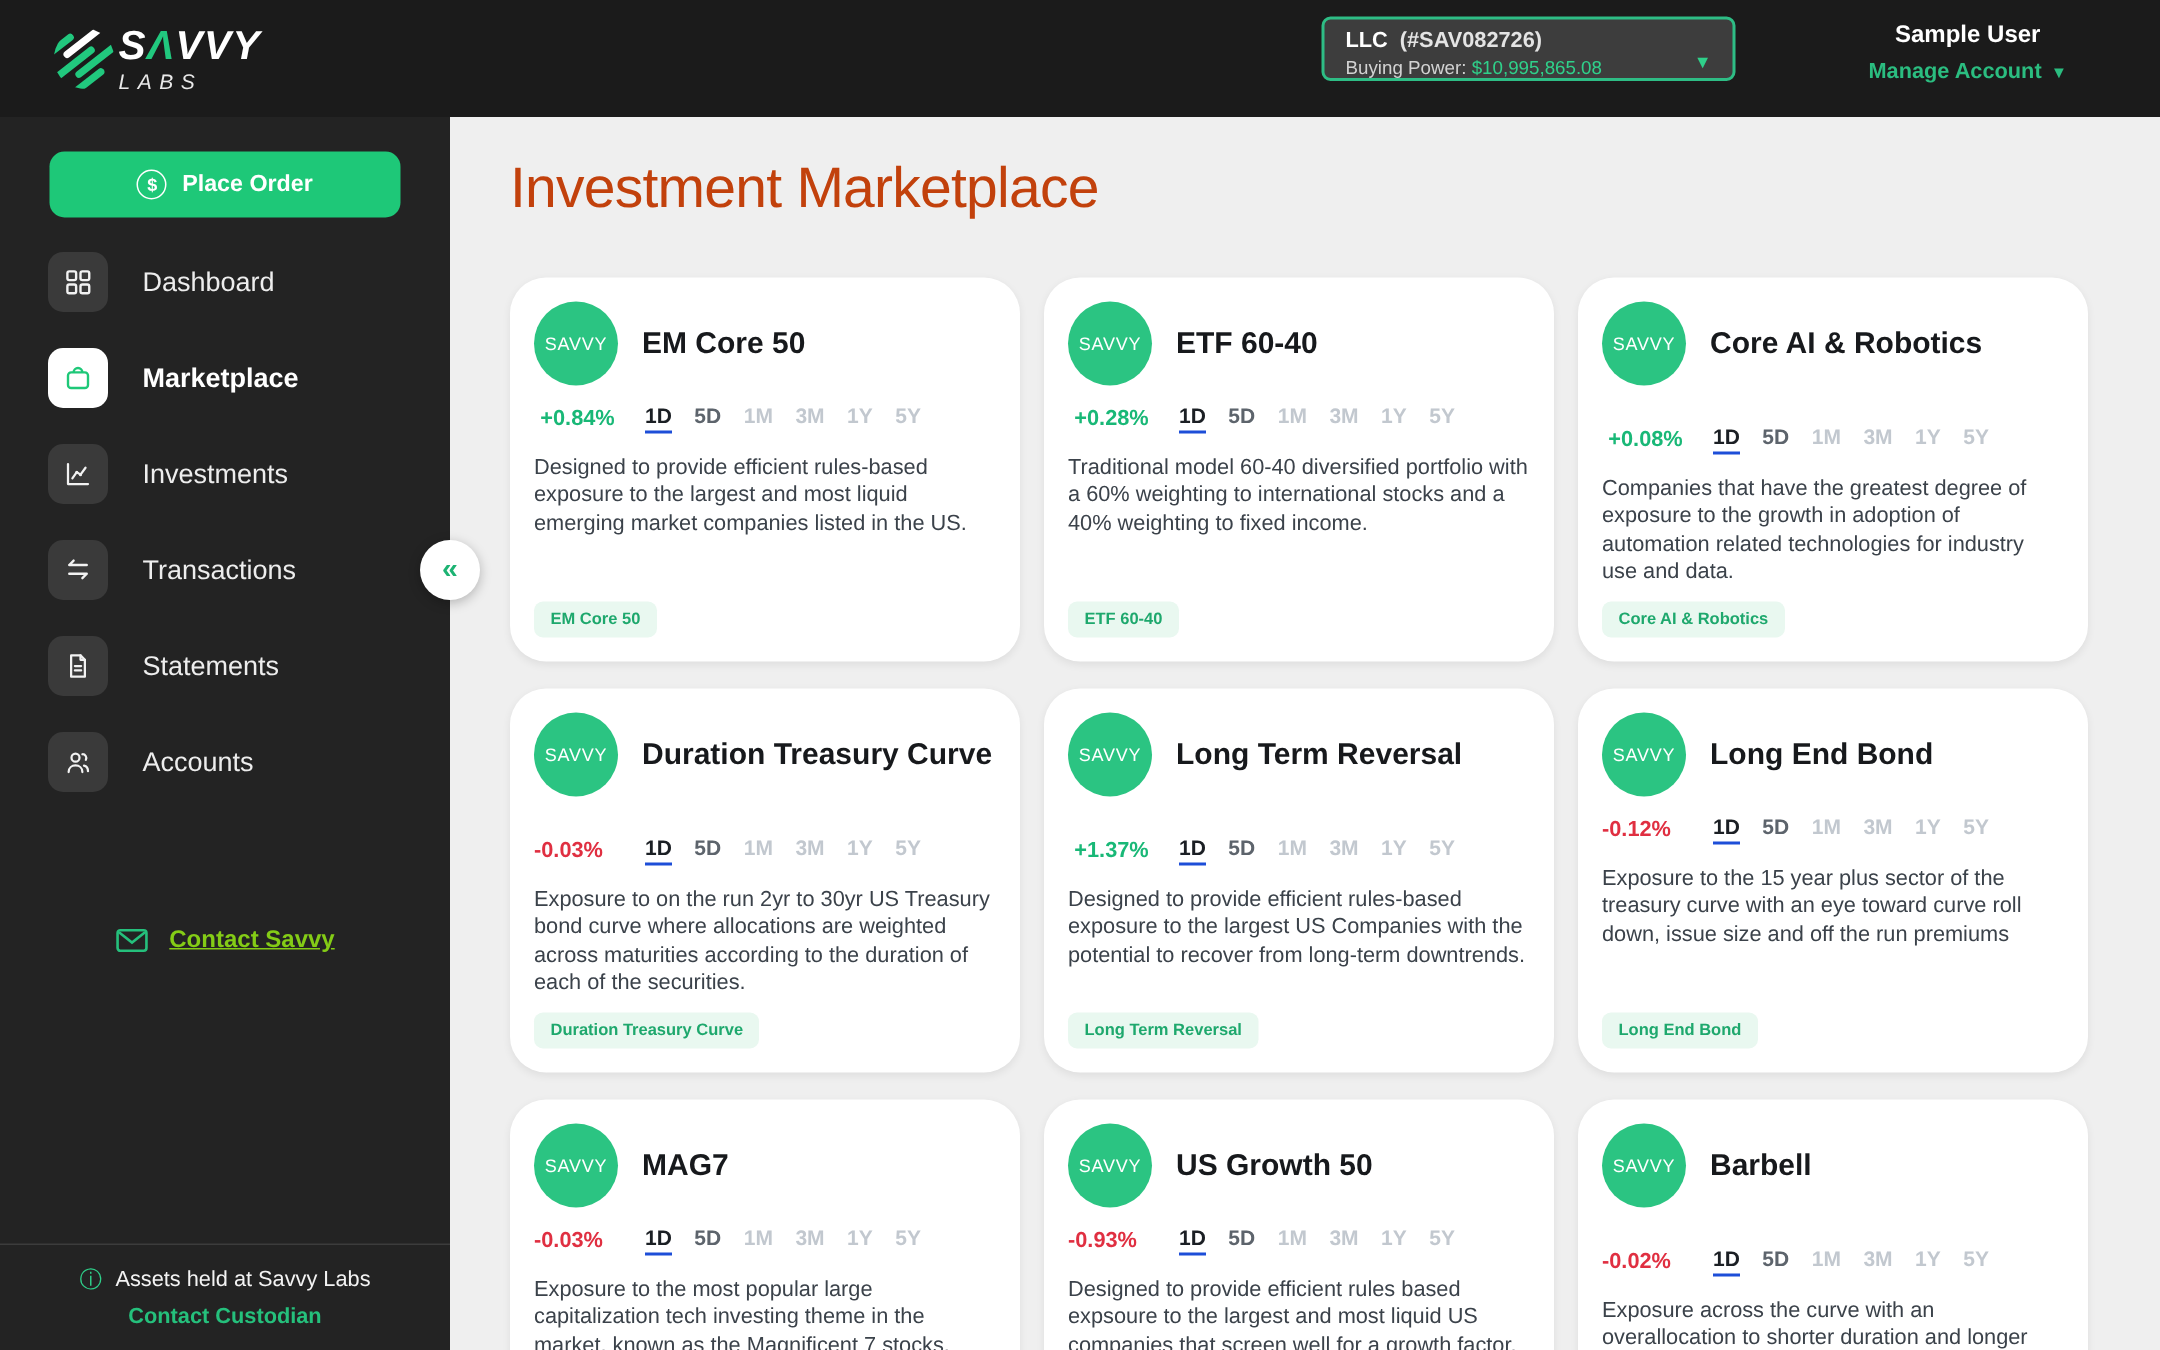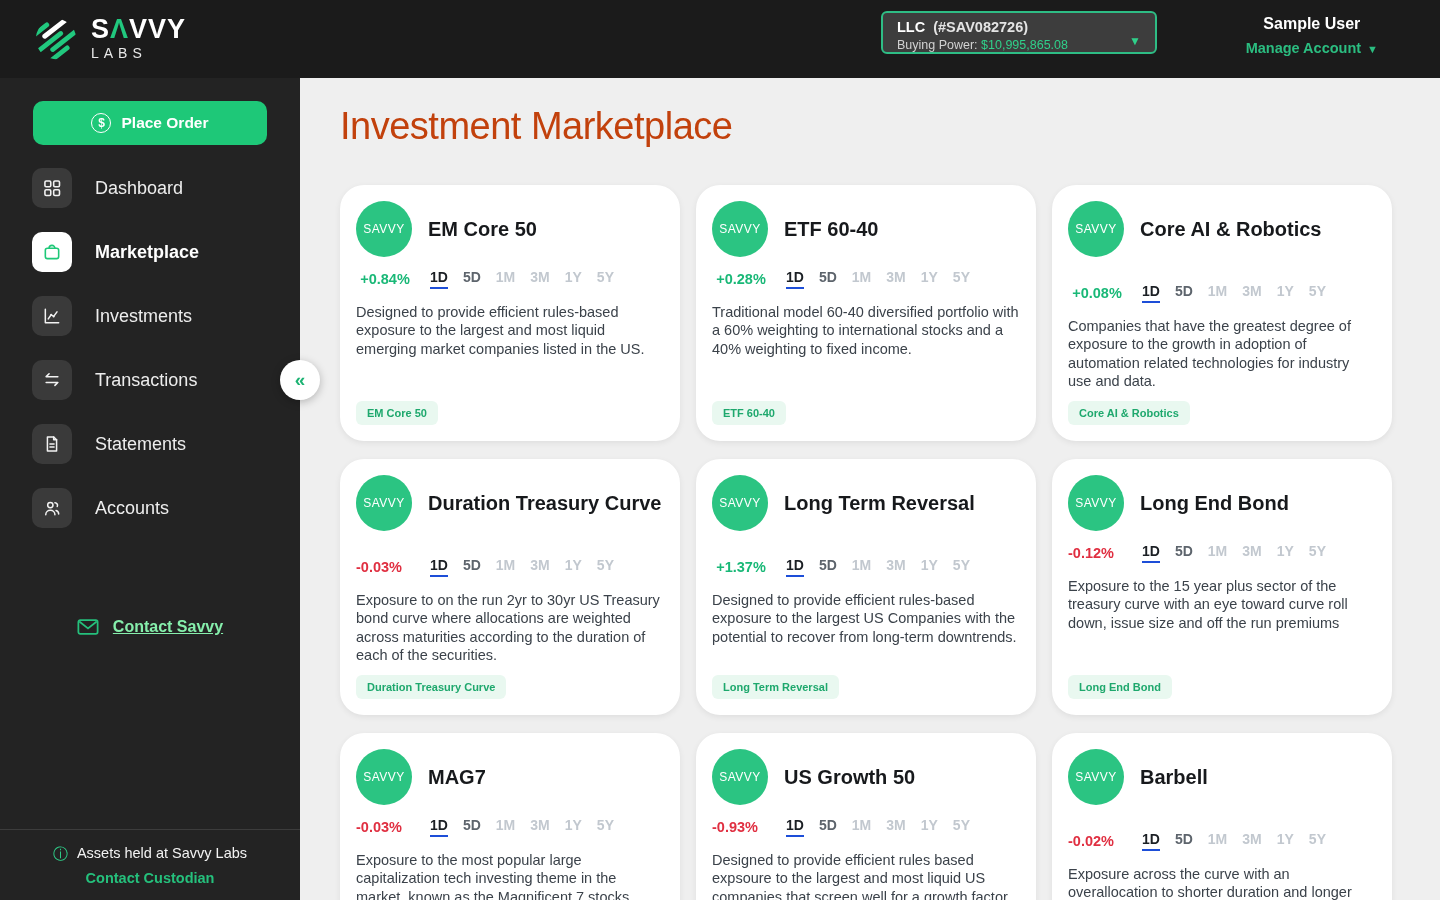--- a/index.html
+++ b/index.html
@@ -2,21 +2,21 @@
 <html><head>
 <meta charset="utf-8">
 <style>
   * { margin:0; padding:0; box-sizing:border-box; }
   html,body { width:1440px; height:900px; overflow:hidden; background:#efefef;
               font-family:"Liberation Sans", sans-serif; }
 
   
   .topbar { position:absolute; left:0; top:0; width:1440px; height:78px;
             background:#1b1b1b; z-index:5; display:flex; align-items:center; }
-  .logo { display:flex; align-items:flex-start; gap:12px; margin-left:33px; }
+  .logo { display:flex; align-items:center; margin-left:33px;font-style:italic; }
   .logo-word { line-height:1; }
   .logo-savvy { font-size:27px; font-weight:800; color:#fff; letter-spacing:1px; }
   .logo-savvy .a { color:#21c87e; }
   .logo-labs { font-size:14px; color:#e9e9e9; letter-spacing:5px; margin-top:3px; font-weight:400; }
 
   .acct-box { position:absolute; left:881px; top:11px; width:276px; height:43px;
               background:#3d3d3d; border:2px solid #2ebd85; border-radius:6px;
               padding:6px 14px 6px 14px; cursor:pointer; }
   .acct-l1 { font-size:14.5px; font-weight:700; color:#fff; }
   .acct-l1 .acct-id { color:#e4e4e4; margin-left:8px; }
@@ -50,21 +50,21 @@
   .nav-item.active .nav-label { font-weight:700; color:#fff; }
 
   .collapse-btn { position:absolute; left:280px; top:360px; width:40px; height:40px;
                   border-radius:50%; background:#fff; box-shadow:0 2px 8px rgba(0,0,0,.25);
                   display:flex; align-items:center; justify-content:center;
                   color:#1db373; font-size:19px; font-weight:800; cursor:pointer; z-index:6; }
 
   .contact-savvy { position:absolute; left:0; top:540px; width:100%;
                    display:flex; align-items:center; justify-content:center; gap:14px;
                    color:#25c07c; cursor:pointer; }
-  .contact-savvy a { color:#86efac; font-size:16px; font-weight:700; text-decoration:underline; }
+  .contact-savvy a { color:#84cc16; font-size:16px; font-weight:700; text-decoration:underline; }
 
   .sb-footer { position:absolute; left:0; bottom:0; width:100%; border-top:1px solid #3c3c3c;
                padding:15px 0 14px 0; text-align:center; }
   .sb-assets { font-size:14.5px; color:#f3f3f3; display:flex; align-items:center;
                justify-content:center; gap:9px; }
   .info-ic { color:#2fd08a; font-size:15px; line-height:1; }
   .sb-custodian { margin-top:9px; font-size:14.5px; font-weight:700; color:#25c07c; cursor:pointer; }
 
   
   .main { position:absolute; left:300px; top:78px; width:1140px; height:822px;

